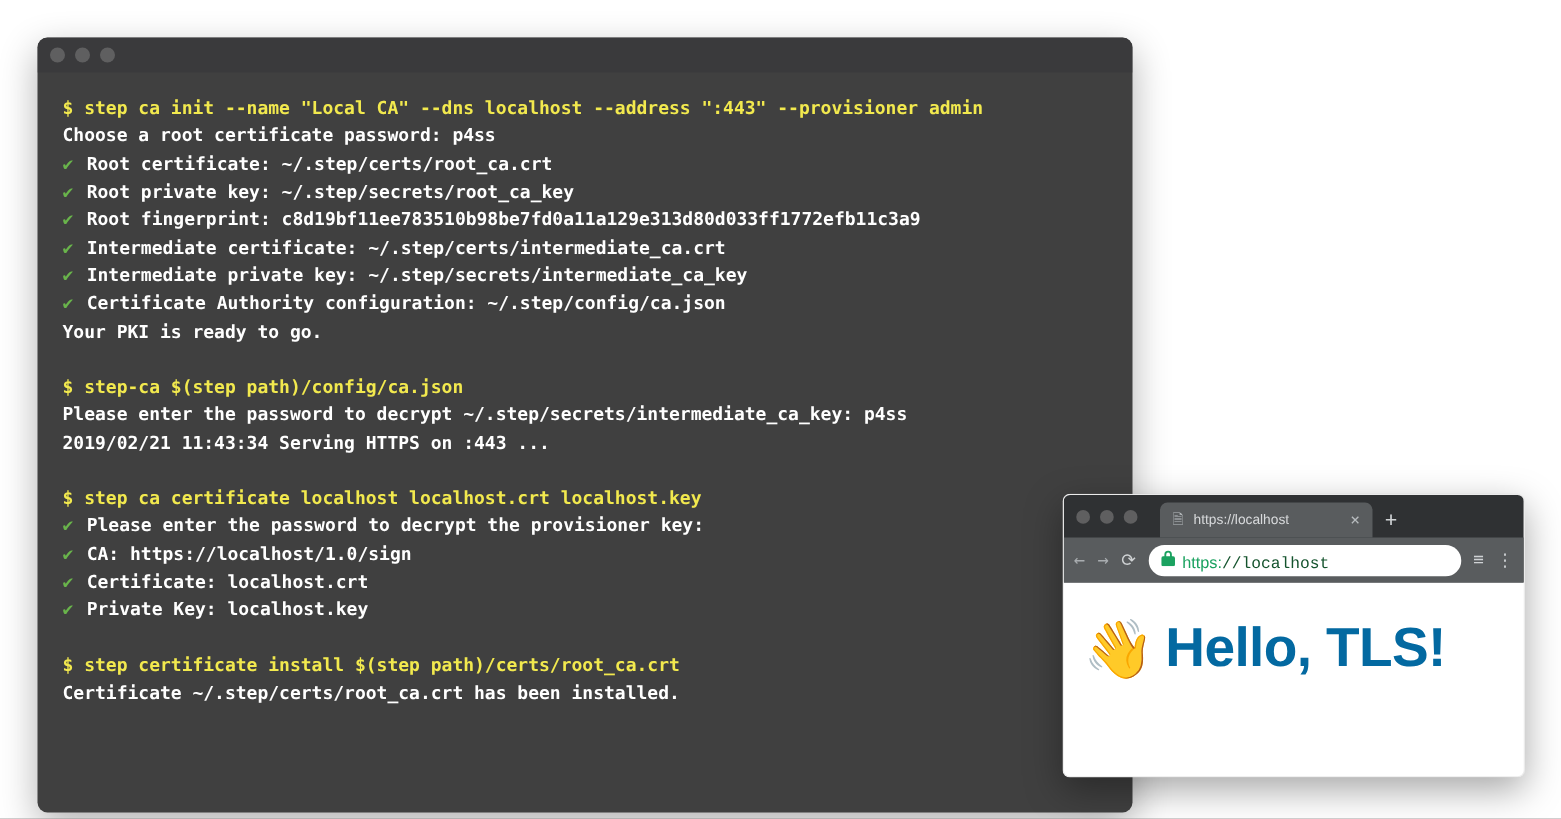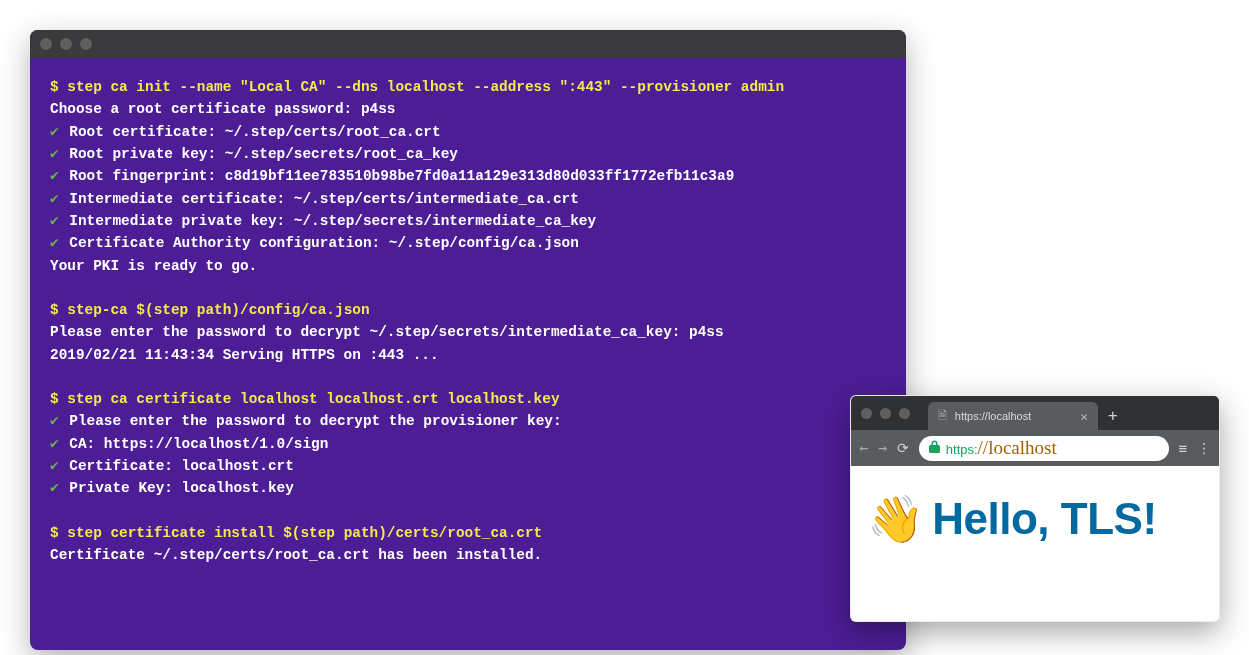--- a/index.html
+++ b/index.html
@@ -11,25 +11,24 @@
       font-family: 'Menlo', 'Monaco', 'Consolas', monospace;
     }
 
     
     .terminal {
       position: absolute;
       left: 30px;
       top: 30px;
       width: 876px;
       height: 620px;
-      background: #4c1d95;
+      background: #404040;
       border-radius: 8px;
       box-shadow: 0 10px 30px rgba(0,0,0,0.3);
       overflow: hidden;
-      font-family: Liberation Mono, monospace;
     }
     .terminal-titlebar {
       background: #3a3a3c;
       height: 28px;
       display: flex;
       align-items: center;
       padding: 0 10px;
     }
     .titlebar-buttons {
       display: flex;
@@ -160,23 +159,23 @@
       color: #1ba260;
       font-size: 12px;
     }
     .url-protocol {
       color: #1ba260;
       font-family: -apple-system, Arial, sans-serif;
       font-size: 13px;
       margin-top: 46px;
     }
     .url-host {
-      color: #a16207;
-      font-family: Liberation Serif, serif;
-      font-size: 19px;
+      color: #14532d;
+      font-family: Liberation Mono, monospace;
+      font-size: 13px;
     }
     .toolbar-right {
       display: flex;
       gap: 10px;
       align-items: center;
       color: #cfd2d4;
     }
     .toolbar-icon { font-size: 14px; }
     .browser-content {
       padding: 26px 16px;

